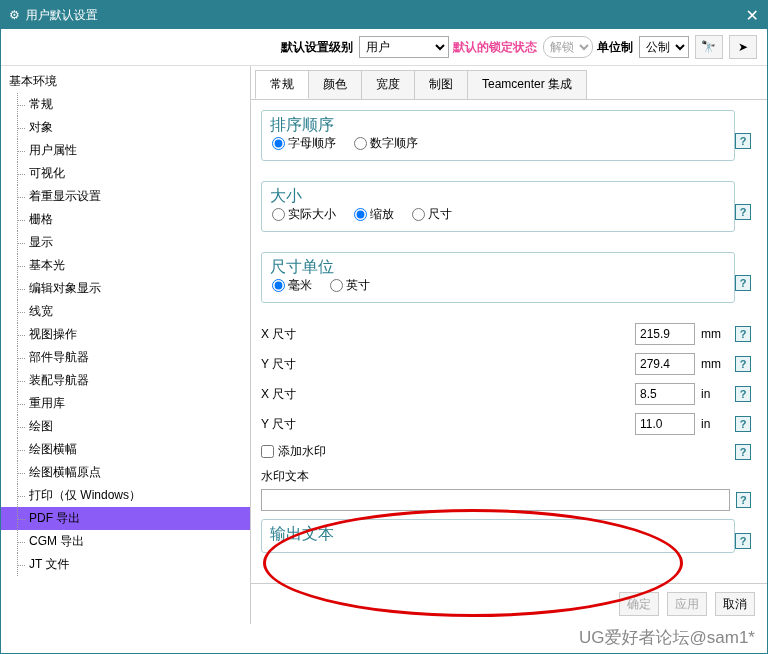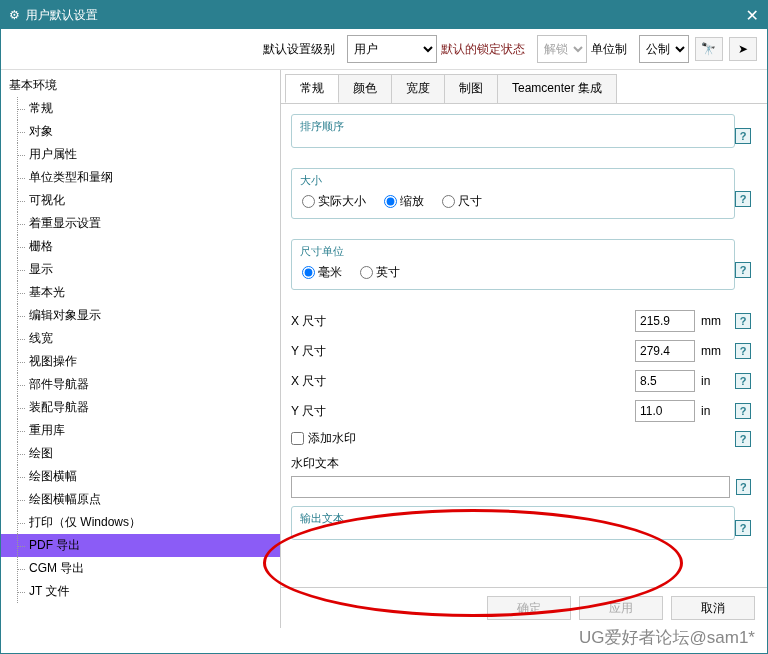--- a/index.html
+++ b/index.html
@@ -2,56 +2,56 @@
 <html><head>
 <meta charset="utf-8">
 <style>
 * { box-sizing: border-box; margin: 0; padding: 0; }
 body { font-family: "Microsoft YaHei", sans-serif; font-size: 12px; background: #f0f0f0; width: 768px; height: 654px; overflow: hidden; }
 .window { width: 768px; height: 654px; background: #fff; border: 1px solid #2b7f8f; position: relative; }
 .titlebar { background: #2b7f8f; color: #fff; height: 28px; display: flex; align-items: center; padding: 0 8px; }
 .titlebar .gear { margin-right: 6px; }
 .titlebar .close { margin-left: auto; font-size: 16px; cursor: pointer; }
 .toolbar { display: flex; align-items: center; padding: 6px 10px; border-bottom: 1px solid #ddd; gap: 4px; }
-.toolbar label { margin-right: 8px; }
+.toolbar label { margin-right: 2px; font-weight: bold; }
 .toolbar .left-spacer { flex: 1; }
-select { height: 28px; font-size: 12px; border: 1px solid #aaa; background: #fff; padding: 0 2px; }
+select { height: 22px; font-size: 12px; border: 1px solid #aaa; background: #fff; padding: 0 2px; }
 select.user { width: 90px; }
-select.lock { width: 50px; }
+select.lock { width: 50px; border-radius: 10px; }
 select.unit { width: 50px; }
-.disabled-label { color: #7f1d1d; }
+.disabled-label { color: #ec4899; }
 .icon-btn { width: 28px; height: 24px; border: 1px solid #ccc; background: #f5f5f5; display: inline-flex; align-items: center; justify-content: center; margin-left: 2px; cursor: pointer; }
 .body { display: flex; height: 558px; }
-.sidebar { width: 280px; border-right: 1px solid #ccc; overflow-y: auto; padding: 4px 0; }
+.sidebar { width: 250px; border-right: 1px solid #ccc; overflow-y: auto; padding: 4px 0; }
 .tree-root { font-weight: normal; padding: 3px 8px; }
 .tree-item { padding: 3px 8px 3px 28px; cursor: pointer; position: relative; white-space: nowrap; }
 .tree-item:before { content: ""; position: absolute; left: 16px; top: 0; bottom: 0; border-left: 1px dotted #999; }
 .tree-item:after { content: ""; position: absolute; left: 16px; top: 50%; width: 8px; border-top: 1px dotted #999; }
 .tree-item.selected { background: #8b5cf6; }
 .main { flex: 1; display: flex; flex-direction: column; overflow: hidden; }
 .tabs { display: flex; border-bottom: 1px solid #ccc; padding: 4px 4px 0 4px; background: #fff; }
 .tab { padding: 5px 14px; border: 1px solid #ccc; border-bottom: none; margin-right: -1px; background: #f5f5f5; cursor: pointer; }
 .tab.active { background: #fff; border-bottom: 1px solid #fff; position: relative; z-index: 1; }
 .content { flex: 1; overflow-y: auto; padding: 10px 16px 10px 10px; position: relative; }
 .groupbox { border: 1px solid #b0d0d5; border-radius: 3px; padding: 24px 10px 8px 10px; margin-bottom: 10px; position: relative; }
-.groupbox .legend { position: absolute; top: 4px; left: 8px; color: #2b7f8f; font-size: 11px; }
+.groupbox .legend { position: absolute; top: 4px; left: 8px; color: #2b7f8f; font-size: 16px; }
 .radio-row { display: flex; gap: 18px; align-items: center; }
 .radio-row label { display: flex; align-items: center; gap: 3px; }
 .field-row { display: flex; align-items: center; margin-bottom: 8px; gap: 6px; }
 .field-row .lbl { width: 60px; }
 .field-row input[type=text] { height: 22px; border: 1px solid #aaa; padding: 0 4px; font-size: 12px; }
 .dim-input { width: 60px; margin-left: auto; text-align: left; }
 .unit-lbl { width: 28px; }
 .help { width: 16px; height: 16px; border: 1px solid #2b7f8f; background: #e8f4f6; color: #2b7f8f; font-weight: bold; display: inline-flex; align-items: center; justify-content: center; font-size: 11px; cursor: pointer; }
 .row-with-help { display: flex; align-items: center; margin-bottom: 10px; }
 .row-with-help .inner { flex: 1; }
 .full-input { width: 100%; height: 24px; border: 1px solid #aaa; padding: 0 4px; }
 .section-label { margin-bottom: 4px; }
 .footer { border-top: 1px solid #ccc; padding: 8px 12px; display: flex; justify-content: flex-end; gap: 8px; }
-.footer button { width: 84px; height: 24px; border: 1px solid #ccc; background: #f5f5f5; cursor: pointer; font-size: 12px; }
+.footer button { width: 40px; height: 24px; border: 1px solid #ccc; background: #f5f5f5; cursor: pointer; font-size: 12px; }
 .footer button:disabled { color: #aaa; }
 .circle { position: absolute; border: 3px solid #d00; border-radius: 50%; width: 420px; height: 108px; left: 262px; top: 508px; pointer-events: none; z-index: 10; }
 .watermark { position: absolute; right: 12px; bottom: 4px; color: #888; font-size: 17px; z-index: 20; }
 input[type=radio], input[type=checkbox] { margin: 0; }
 </style>
 </head>
 <body>
 
 <div class="window">
   <div class="titlebar">
@@ -72,21 +72,20 @@
     <span class="icon-btn">➤</span>
   </div>
 
   <div class="body">
     <div class="sidebar">
       <div class="tree-root">基本环境</div>
       <div id="tree">
           <div class="tree-item">常规</div>
           <div class="tree-item">对象</div>
           <div class="tree-item">用户属性</div>
-          <div class="tree-item">单位类型和量纲</div>
           <div class="tree-item">可视化</div>
           <div class="tree-item">着重显示设置</div>
           <div class="tree-item">栅格</div>
           <div class="tree-item">显示</div>
           <div class="tree-item">基本光</div>
           <div class="tree-item">编辑对象显示</div>
           <div class="tree-item">线宽</div>
           <div class="tree-item">视图操作</div>
           <div class="tree-item">部件导航器</div>
           <div class="tree-item">装配导航器</div>
@@ -107,20 +106,30 @@
           <div class="tab">颜色</div>
           <div class="tab">宽度</div>
           <div class="tab">制图</div>
           <div class="tab">Teamcenter 集成</div>
         </div>
       <div class="content">
 
         <div class="row-with-help">
           <div class="inner groupbox">
             <div class="legend">排序顺序</div>
+            <div class="radio-row">
+              <label>
+                  <input type="radio" name="sort" checked="" style="">
+                  <span>字母顺序</span>
+                </label>
+              <label>
+                  <input type="radio" name="sort" style="">
+                  <span>数字顺序</span>
+                </label>
+            </div>
           </div>
           <span class="help">?</span>
         </div>
 
         <div class="row-with-help">
           <div class="inner groupbox">
             <div class="legend">大小</div>
             <div class="radio-row">
               <label>
                   <input type="radio" name="size" style="">

